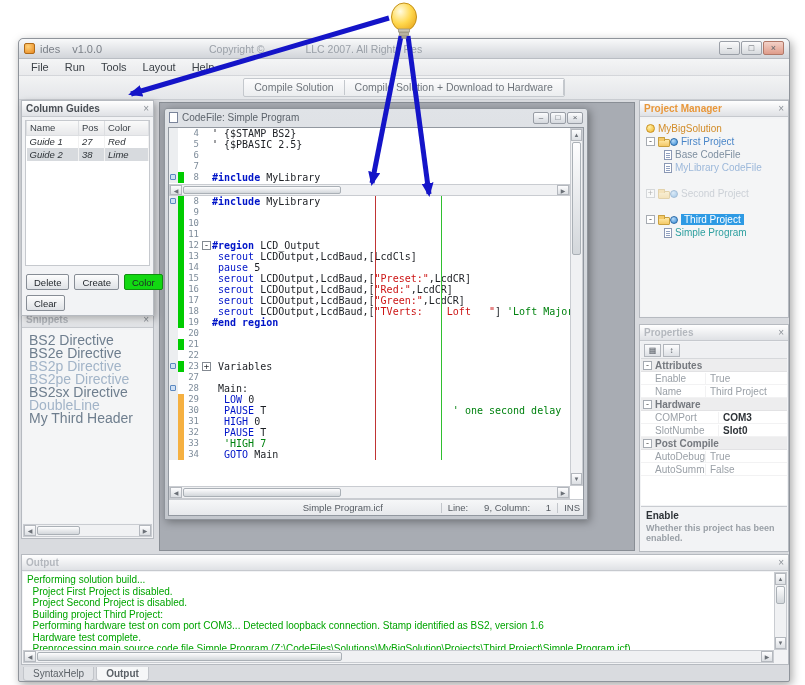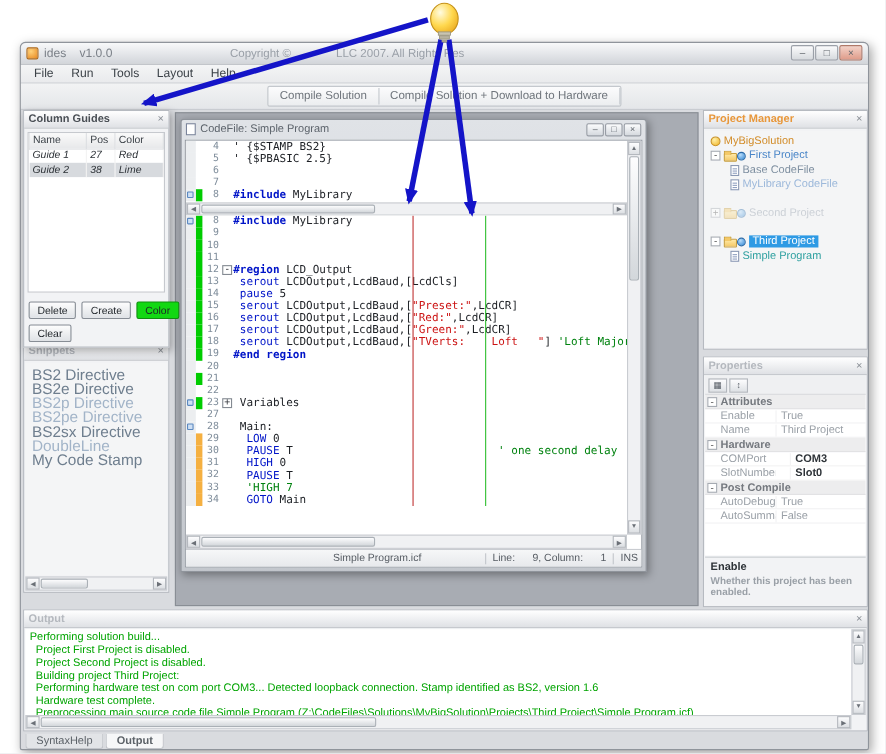--- a/index.html
+++ b/index.html
@@ -343,21 +343,21 @@
         <span class="panel-title">Snippets</span>
         <span class="panel-close">×</span>
       </div>
       <div id="snippet-list">
           <div class="snippet-item">BS2 Directive</div>
           <div class="snippet-item">BS2e Directive</div>
           <div class="snippet-item dim">BS2p Directive</div>
           <div class="snippet-item dim">BS2pe Directive</div>
           <div class="snippet-item">BS2sx Directive</div>
           <div class="snippet-item dim">DoubleLine</div>
-          <div class="snippet-item">My Code Stamp</div>
+          <div class="snippet-item">My Third Header</div>
         </div>
       <div id="snip-hscroll" class="sb-h">
           <div class="sb-btn">◀</div>
           <div class="sb-track">
             <div class="sb-thumb"></div>
           </div>
           <div class="sb-btn">▶</div>
         </div>
     </div>
 

